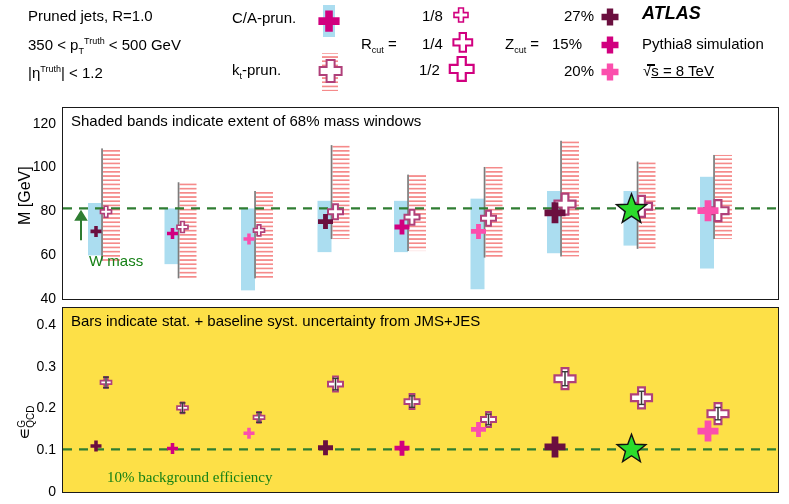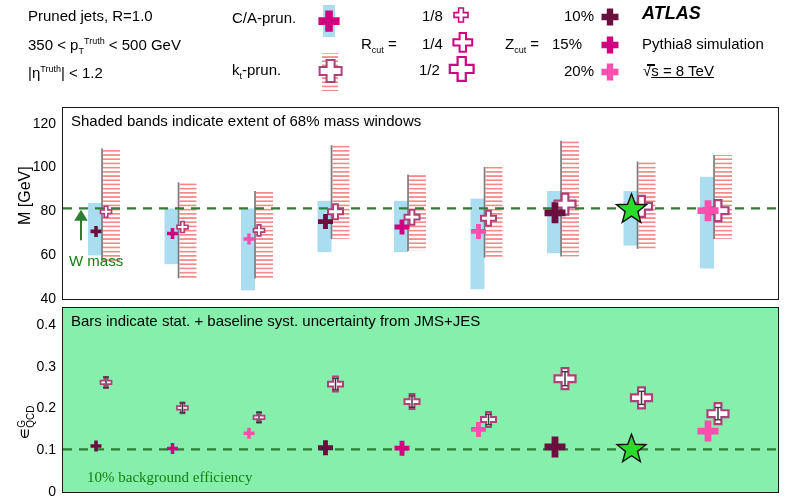--- a/index.html
+++ b/index.html
@@ -12,24 +12,24 @@
   .hdr-txt{position:absolute;font-size:15px;line-height:15px;white-space:nowrap;}
   .sub{font-size:9px;vertical-align:sub;}
   .sup{font-size:9px;vertical-align:super;}
   .atlas{font-style:italic;font-weight:bold;font-size:18px;}
   .sqrt-wrap{position:relative;display:inline-block;padding-left:1px;}
   .sqrt-bar{position:absolute;left:5px;top:1px;width:8px;height:1.5px;background:#000;}
   
   #panelTop{position:absolute;left:62px;top:107px;width:717px;height:193px;
             border:1.5px solid #1a1a1a;box-sizing:border-box;background:#fff;}
   #panelBot{position:absolute;left:62px;top:307px;width:717px;height:186px;
-            border:1.5px solid #1a1a1a;box-sizing:border-box;background:#86efac;}
+            border:1.5px solid #1a1a1a;box-sizing:border-box;background:#fde047;}
   .plotarea{position:absolute;left:0;top:0;width:100%;height:100%;overflow:hidden;}
   .panel-note{position:absolute;font-size:15px;white-space:nowrap;}
-  .green-note{position:absolute;font-size:15px;color:#158015;white-space:nowrap;}
+  .green-note{position:absolute;font-size:15px;color:#158015;white-space:nowrap;margin-left:20px;}
   
   .ytick{position:absolute;font-size:14px;text-align:right;white-space:nowrap;}
   .tickmark{position:absolute;background:#1a1a1a;}
   .ylabel{position:absolute;font-size:16px;white-space:nowrap;
           transform-origin:0 0;}
   svg{overflow:visible;display:block;}
 </style>
 </head>
 <body>
 
@@ -95,21 +95,21 @@
   <div class="abs" style="left:430px;top:54px;">
     <svg width="32" height="32" viewBox="0 0 32 32">
       <path d="M11.6 3 h8.2 v7.8 h7.8 v8.2 h-7.8 v7.8 h-8.2 v-7.8 h-7.8 v-8.2 h7.8 z" fill="#ffffff" stroke="#d1007f" stroke-width="2.2"></path>
     </svg>
   </div>
 
   <div class="hdr-txt" style="left:489px;top:36px;">
     <span>Z</span><span class="sub">cut</span><span> =</span>
   </div>
   <div class="hdr-txt" style="left:548px;top:8px;">
-    <span>10%</span>
+    <span>27%</span>
   </div>
   <div class="abs" style="left:583px;top:6px;">
     <svg width="22" height="22" viewBox="0 0 22 22">
       <path d="M7.8 2.5 h6.4 v5.3 h5.3 v6.4 h-5.3 v5.3 h-6.4 v-5.3 h-5.3 v-6.4 h5.3 z" fill="#6b0f3f"></path>
     </svg>
   </div>
   <div class="hdr-txt" style="left:536px;top:36px;">
     <span>15%</span>
   </div>
   <div class="abs" style="left:583px;top:34px;">

